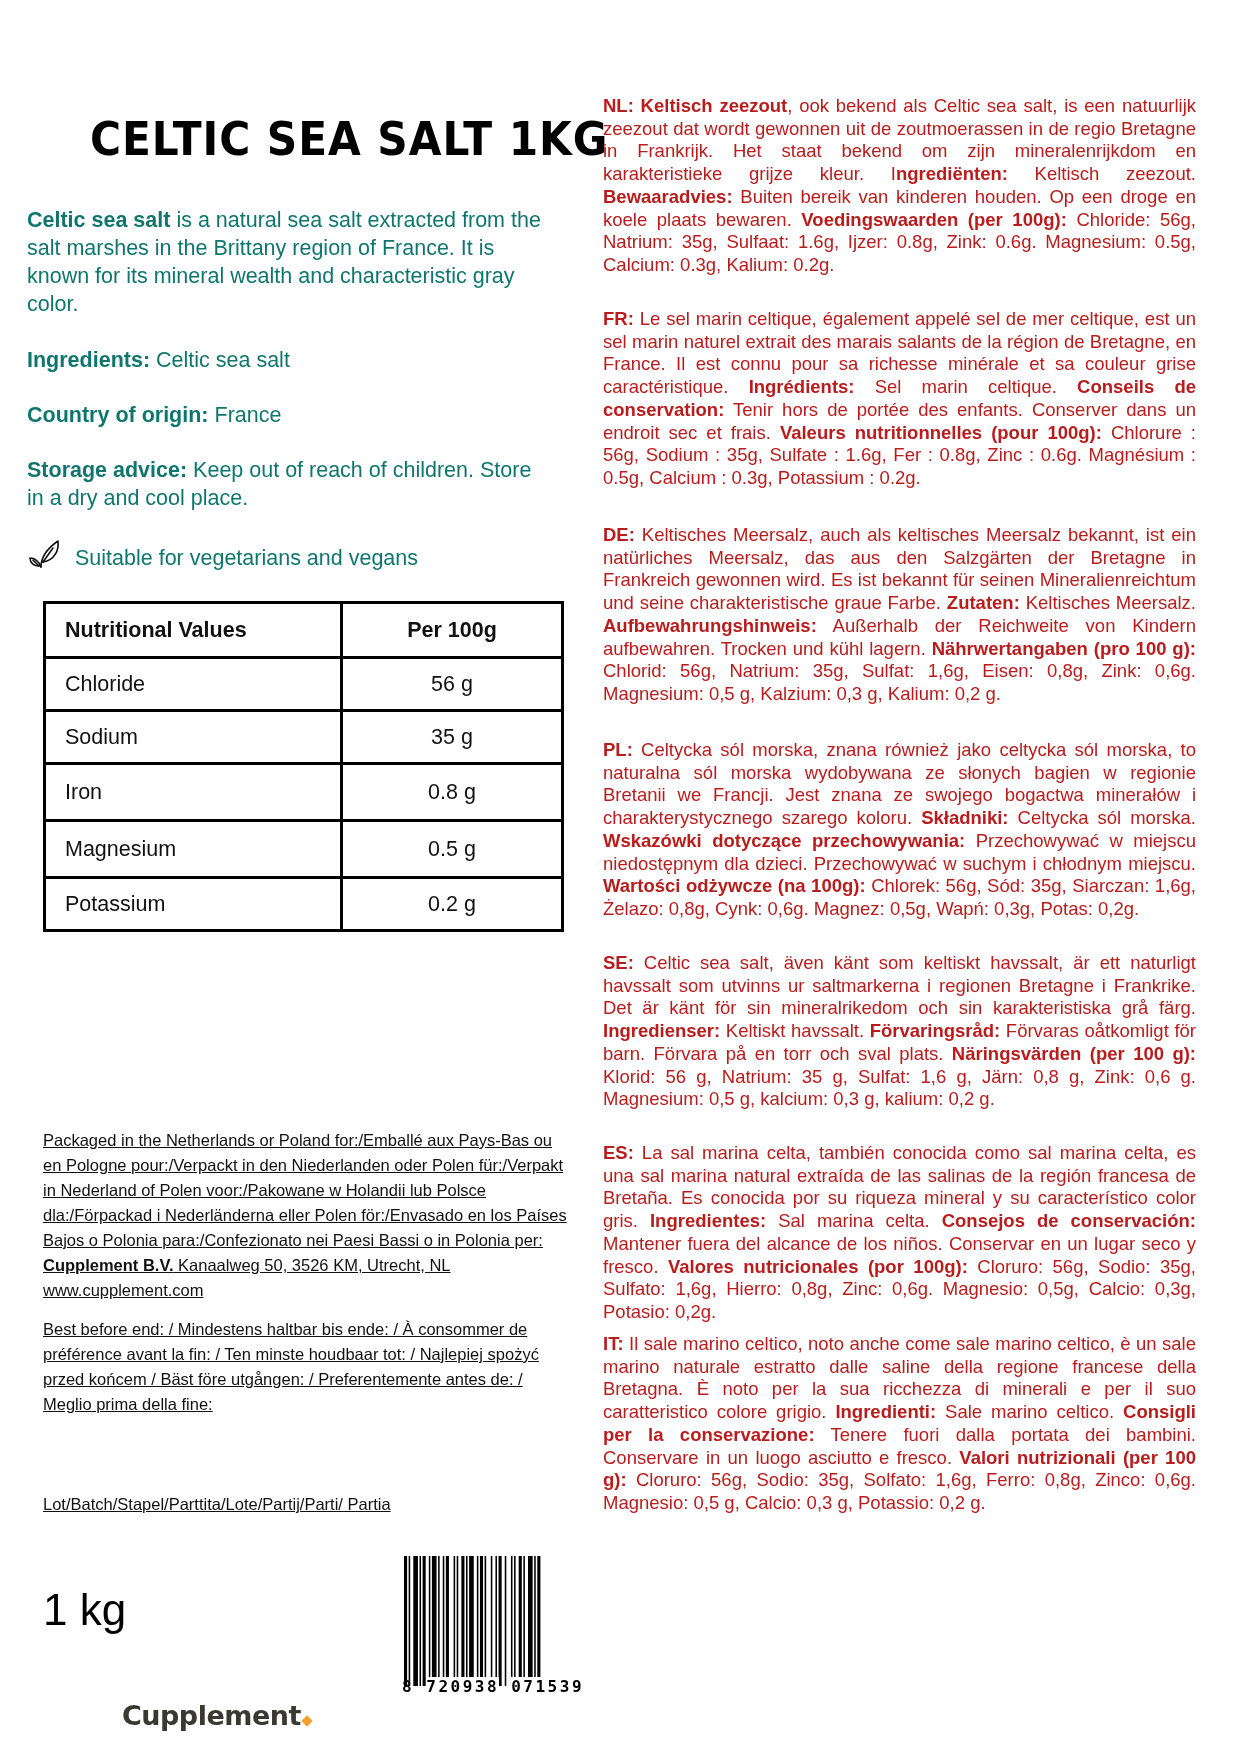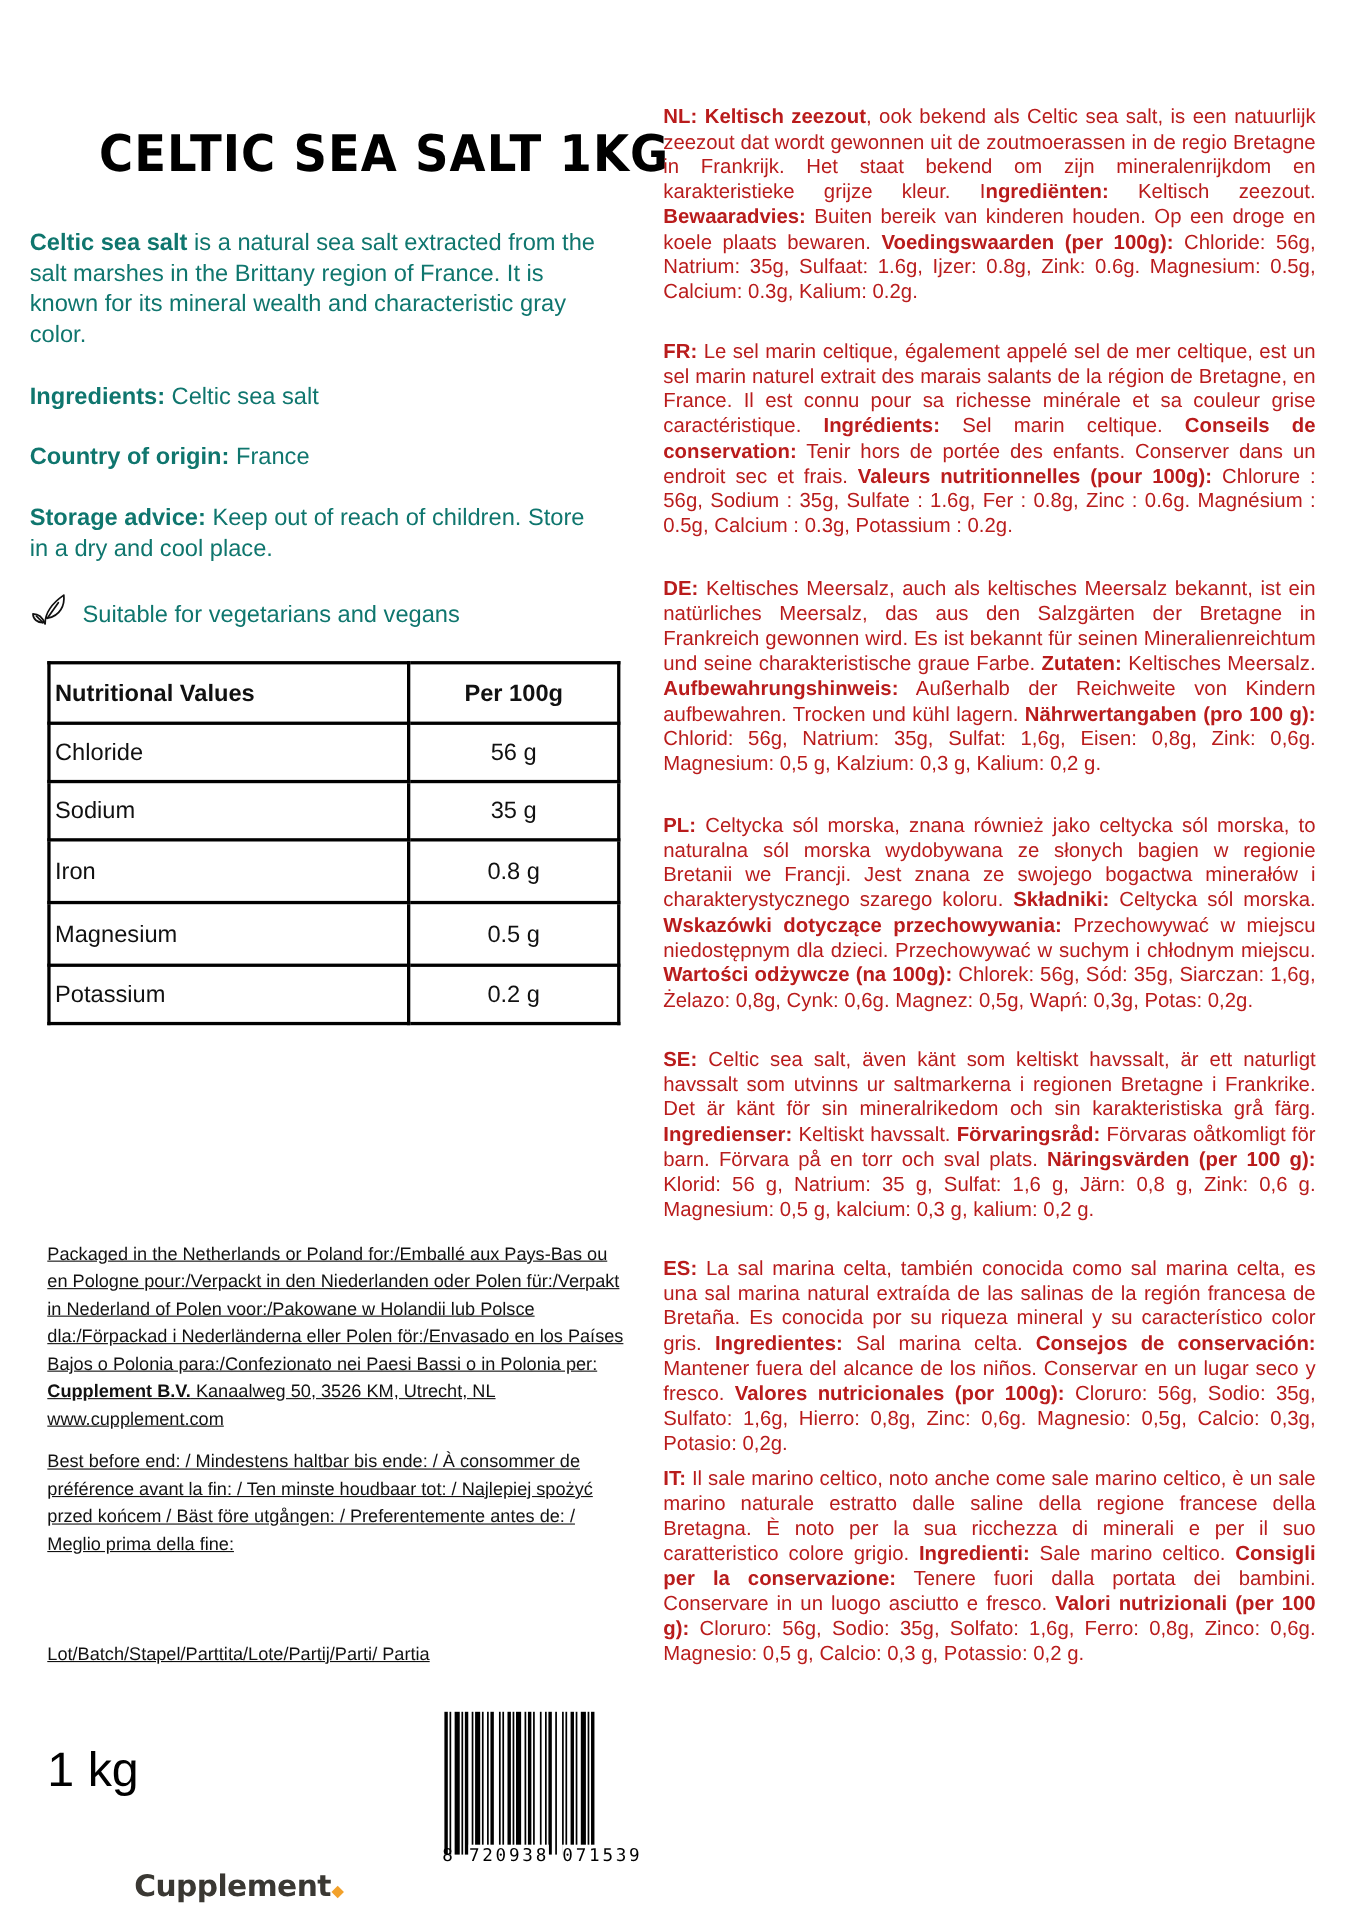--- a/index.html
+++ b/index.html
@@ -7,34 +7,34 @@
   .title { position:absolute; left:90px; top:112px; font-family:"DejaVu Sans", sans-serif; font-weight:bold; font-size:46px; letter-spacing:1px; transform:scaleX(0.92); transform-origin:left center; color:#000; }
   .left { position:absolute; left:27px; width:520px; font-size:21.5px; line-height:28px; color:#0f766e; }
   .left b { font-weight:bold; }
   .intro { top:206px; }
   .ingr { top:346px; }
   .origin { top:401px; }
   .storage { top:456px; }
   .veg { top:536px; display:flex; align-items:center; gap:12px; }
   .veg svg { width:36px; height:36px; }
   table.nutri { position:absolute; left:43px; top:601px; width:521px; border-collapse:collapse; font-size:21.5px; }
-  table.nutri td, table.nutri th { border:3px solid #000; padding:0 4px; text-align:left; }
+  table.nutri td, table.nutri th { border:3px solid #000; padding:0 19px; text-align:left; }
   table.nutri th { font-weight:bold; height:52px; }
   table.nutri td.v, table.nutri th.v { text-align:center; width:180px; }
   table.nutri tr.r td { height:50px; }
   table.nutri tr.r.tall td { height:54px; }
   .small { position:absolute; left:43px; width:530px; font-size:16.5px; line-height:25px; color:#111;text-decoration:underline; }
   .packaged { top:1128px; }
   .bestbefore { top:1317px; }
   .lot { top:1492px; }
   .weight { position:absolute; left:43px; top:1585px; font-size:44px; color:#000; }
   .logo { position:absolute; left:122px; top:1652px; font-family:"DejaVu Sans", sans-serif; font-weight:bold; font-size:27px; color:#3a3833; letter-spacing:-0.5px;margin-top:48px; }
   .logo .dot { display:inline-block; width:8px; height:8px; background:#f2a12b; transform:rotate(45deg); margin-left:2px; }
   .barcode { position:absolute; left:398px; top:1556px; width:164px; height:138px; }
-  .barnum { position:absolute; left:402px; top:1677px; font-family:"DejaVu Sans Mono", monospace; font-size:16px; letter-spacing:2.5px; color:#000; background:transparent; }
+  .barnum { position:absolute; left:402px; top:1677px; font-family:"DejaVu Sans Mono", monospace; font-size:16px; letter-spacing:2.5px; color:#000; background:transparent;font-weight:bold; }
   .right { position:absolute; left:603px; width:593px; font-size:18.5px; line-height:22.7px; text-align:justify; color:#b91c1c; }
   .right p { margin:0; }
   .nl { top:95px; } .fr { top:308px; } .de { top:524px; } .pl { top:739px; } .se { top:952px; } .es { top:1142px; } .it { top:1333px; }
 </style>
 </head>
 <body>
 
 <h1 class="title" style="margin:0;">CELTIC SEA SALT 1KG</h1>
 
 <div class="left intro">

